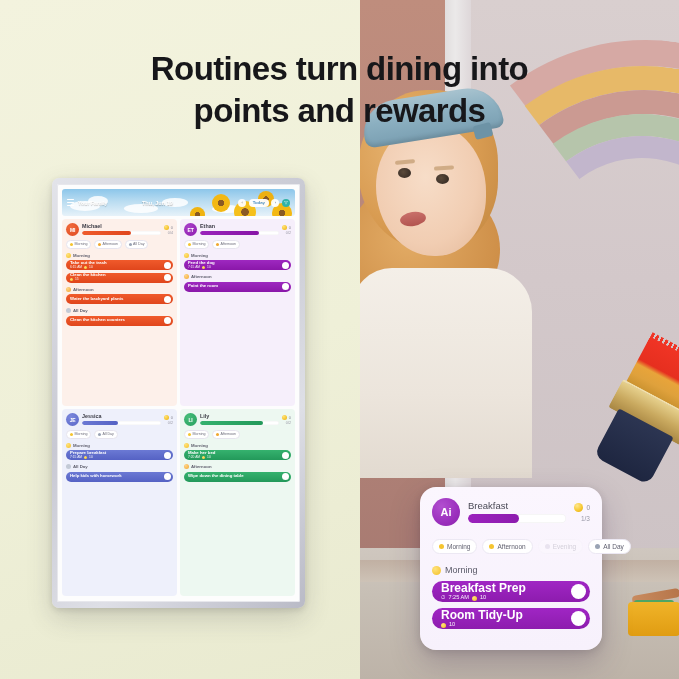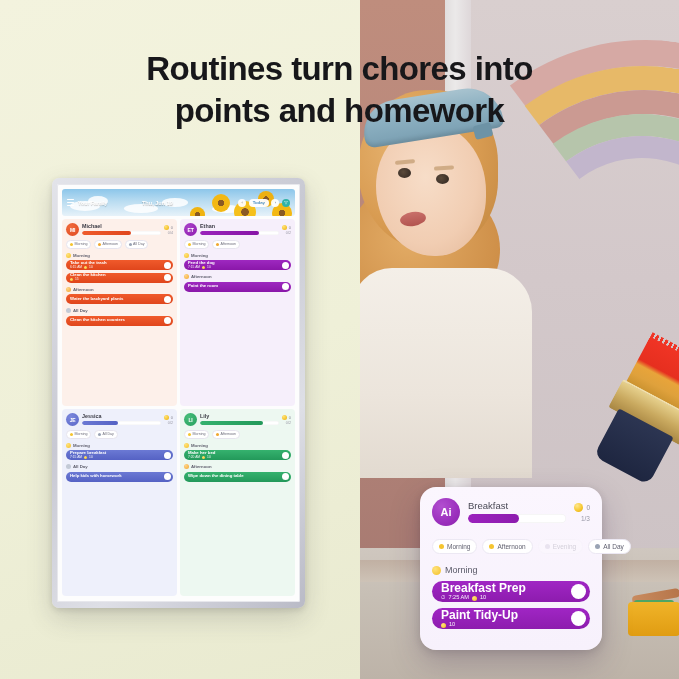--- a/index.html
+++ b/index.html
@@ -247,22 +247,22 @@
       <div class="ferrule"></div>
       <div class="handle"></div>
     </div>
 
     <div class="toy-stick"></div>
     <div class="toy-in"></div>
     <div class="toy"></div>
   </div>
 
   <div class="headline">
-    <div>Routines turn chores into</div>
-    <div>points and homework</div>
+    <div>Routines turn dining into</div>
+    <div>points and rewards</div>
   </div>
 
   <div class="tablet">
     <div class="tablet-inner">
 
       <div class="app-banner">
         <div class="cloud" style="left:8px;top:12px;width:30px;height:10px;"></div>
         <div class="cloud" style="left:26px;top:7px;width:20px;height:10px;"></div>
         <div class="cloud" style="left:62px;top:15px;width:34px;height:9px;"></div>
         <div class="cloud" style="left:100px;top:9px;width:26px;height:9px;"></div>
@@ -595,21 +595,21 @@
           <span>7:25 AM</span>
           <span class="mc"></span>
           <span>10</span>
         </div>
       </div>
       <div class="p-toggle"></div>
     </div>
 
     <div class="p-task">
       <div class="p-task-txt">
-        <div class="p-task-title">Paint Tidy-Up</div>
+        <div class="p-task-title">Room Tidy-Up</div>
         <div class="p-task-meta">
           <span class="mc"></span>
           <span>10</span>
         </div>
       </div>
       <div class="p-toggle"></div>
     </div>
   </div>
 
 </div>

